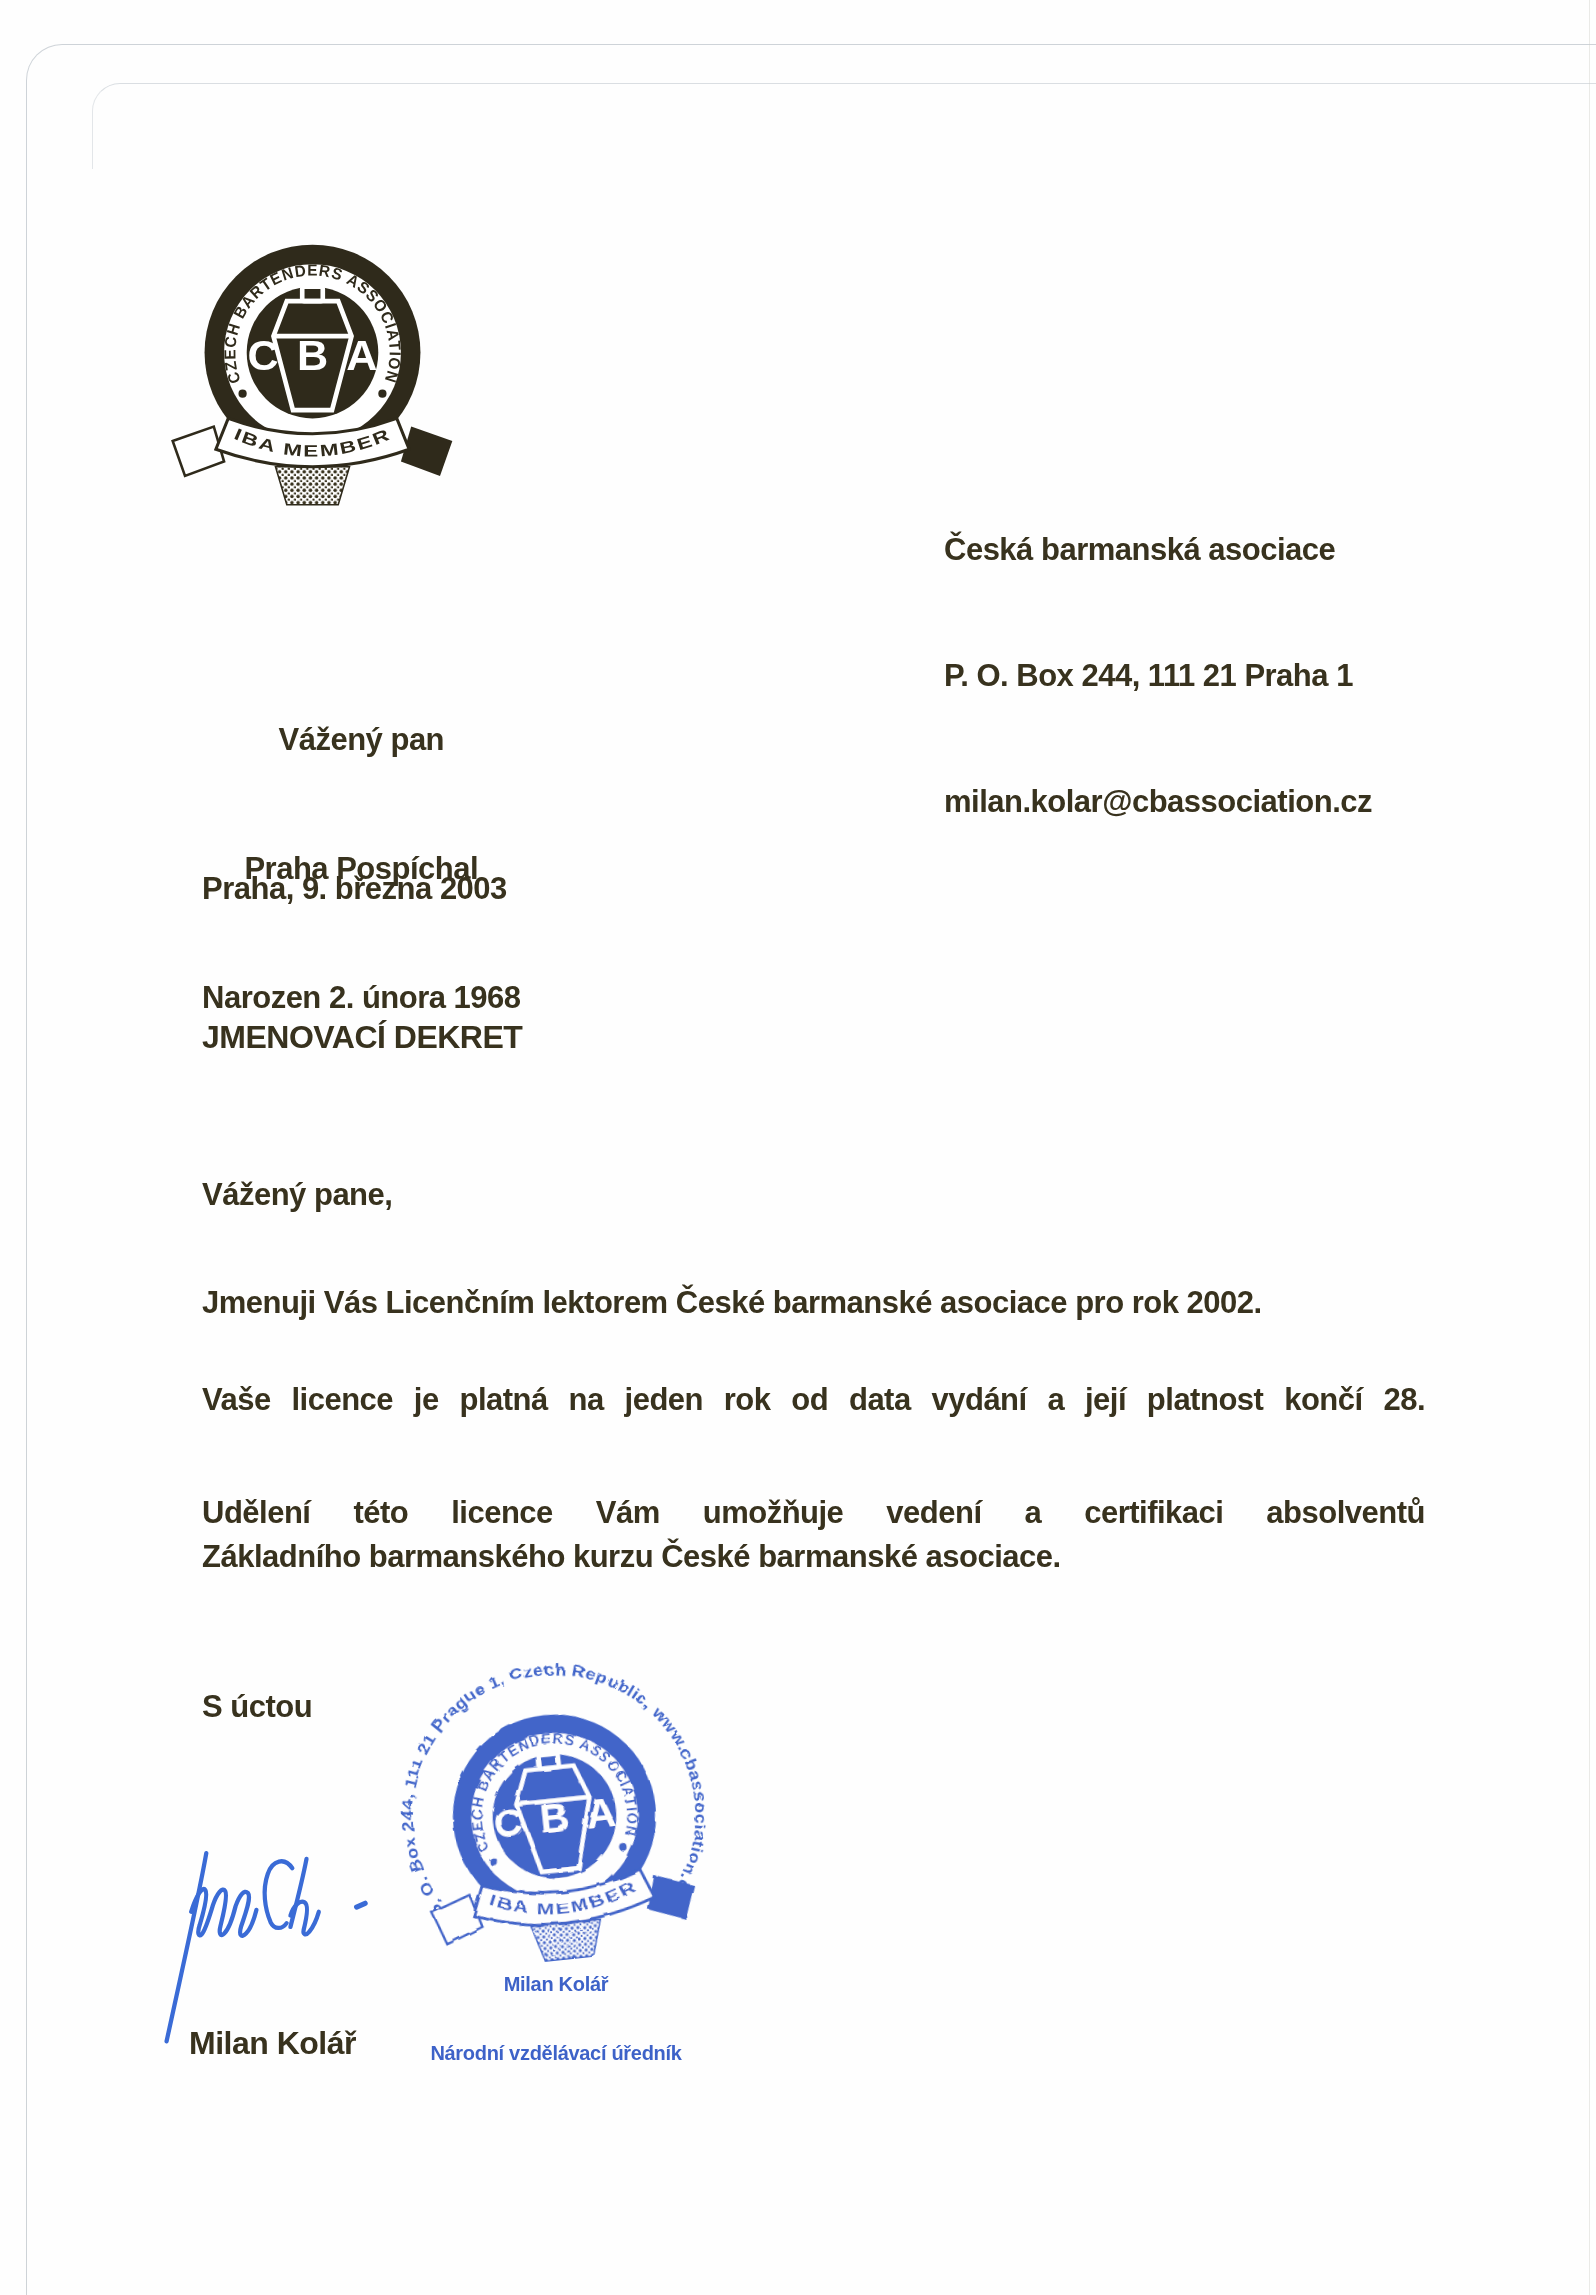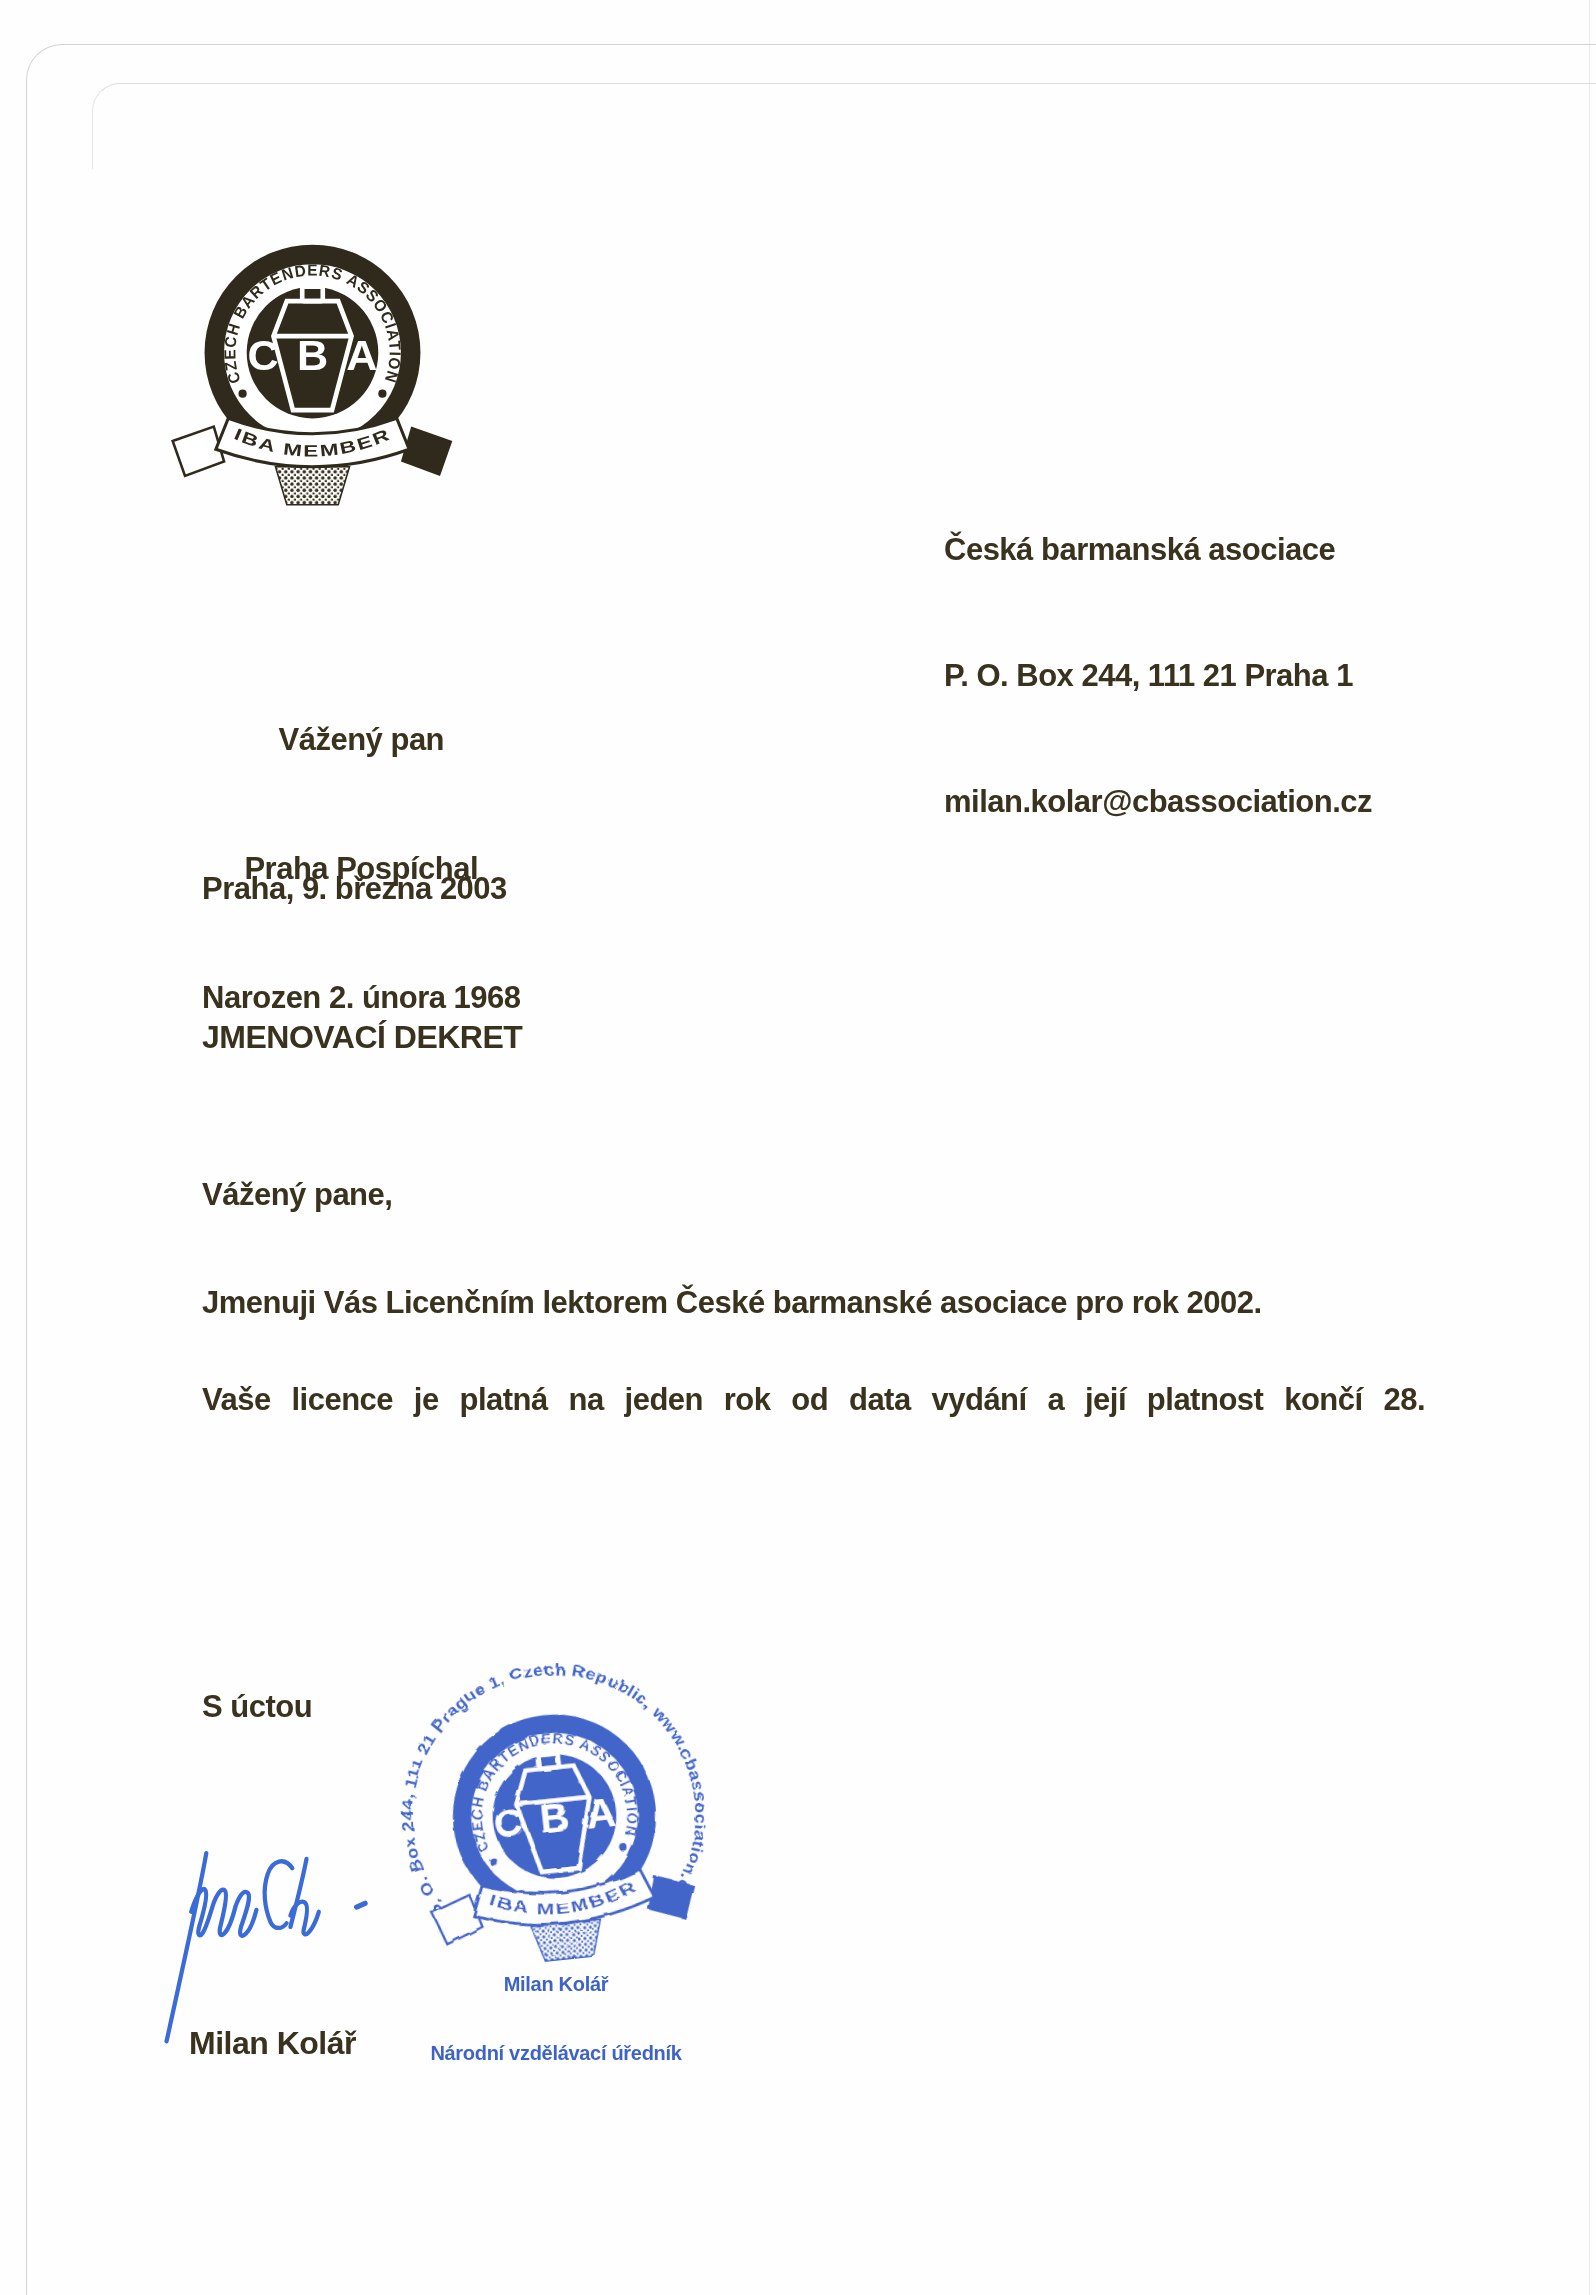--- a/index.html
+++ b/index.html
@@ -100,20 +100,24 @@
   <div class="txt greeting">Vážený pane,</div>
 
   <div class="para p1">
     <div>Jmenuji Vás Licenčním lektorem České barmanské asociace pro rok 2002.</div>
   </div>
 
   <div class="para p2">
     <div class="jline">Vaše licence je platná na jeden rok od data vydání a její platnost končí 28.</div>
   </div>
 
+  <div class="para p3">
+    <div class="jline">Udělení této licence Vám umožňuje vedení a certifikaci absolventů</div>
+    <div>Základního barmanského kurzu České barmanské asociace.</div>
+  </div>
 
   <div class="txt closing">S úctou</div>
 
   <svg class="stamp-svg" viewBox="0 0 340 379" aria-hidden="true">
     <defs>
       <path id="st-outer" d="M 58 279 A 146 146 0 1 1 273 288" fill="none"></path>
       <path id="st-ring" d="M 100 212 A 75 75 0 1 1 240 212" fill="none"></path>
       <path id="st-banner" d="M 94 269 Q 170 303 246 269" fill="none"></path>
       <pattern id="st-dots" width="6" height="6" patternUnits="userSpaceOnUse">
         <rect width="6" height="6" fill="#fff"></rect>

